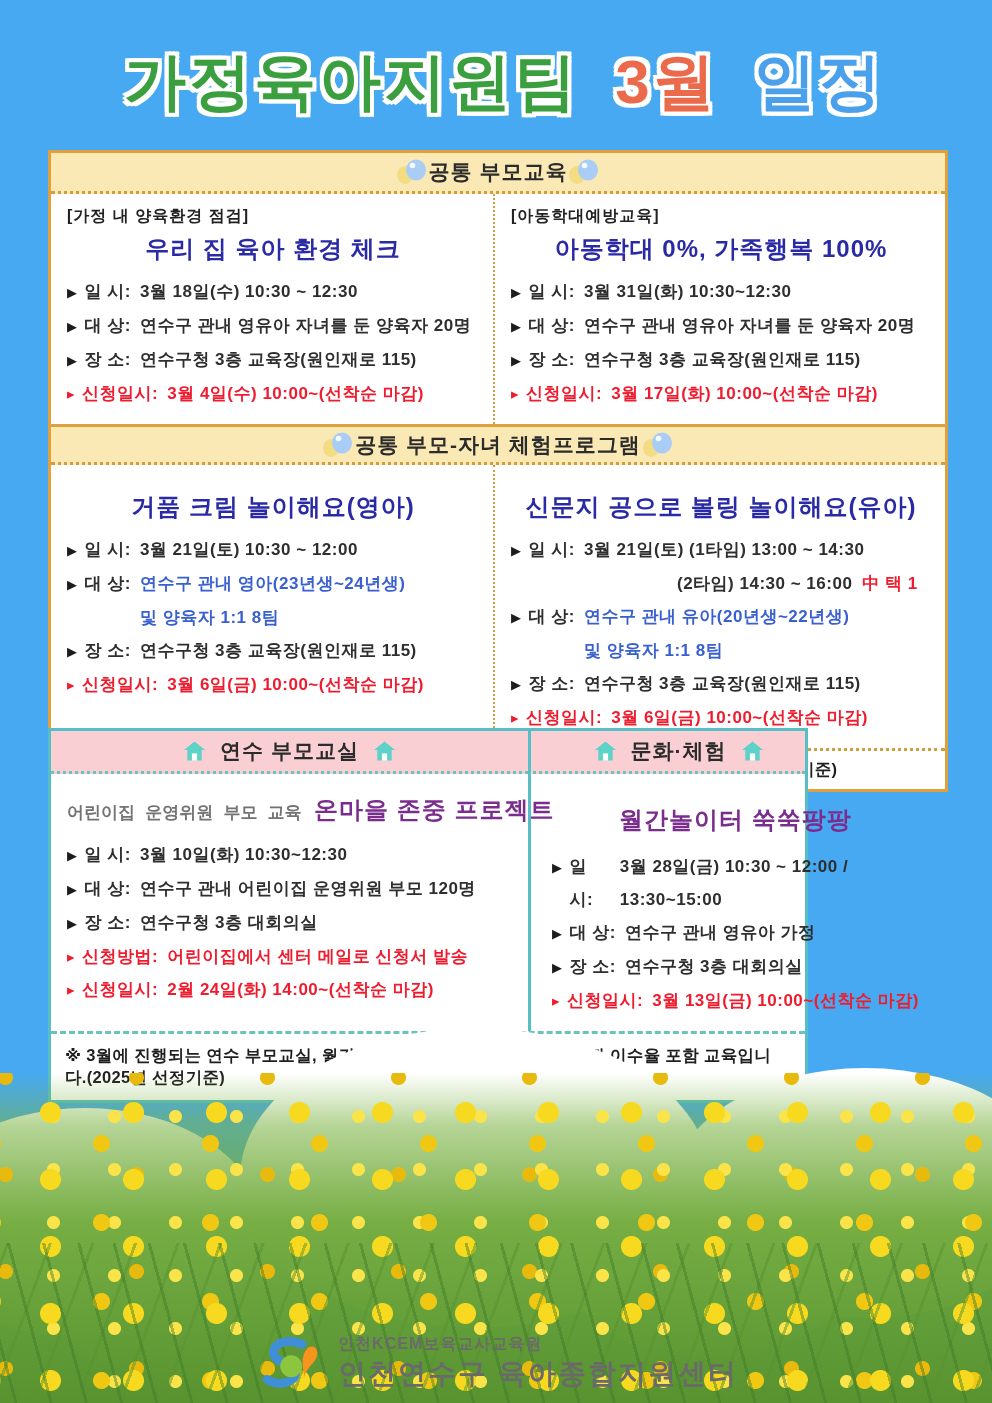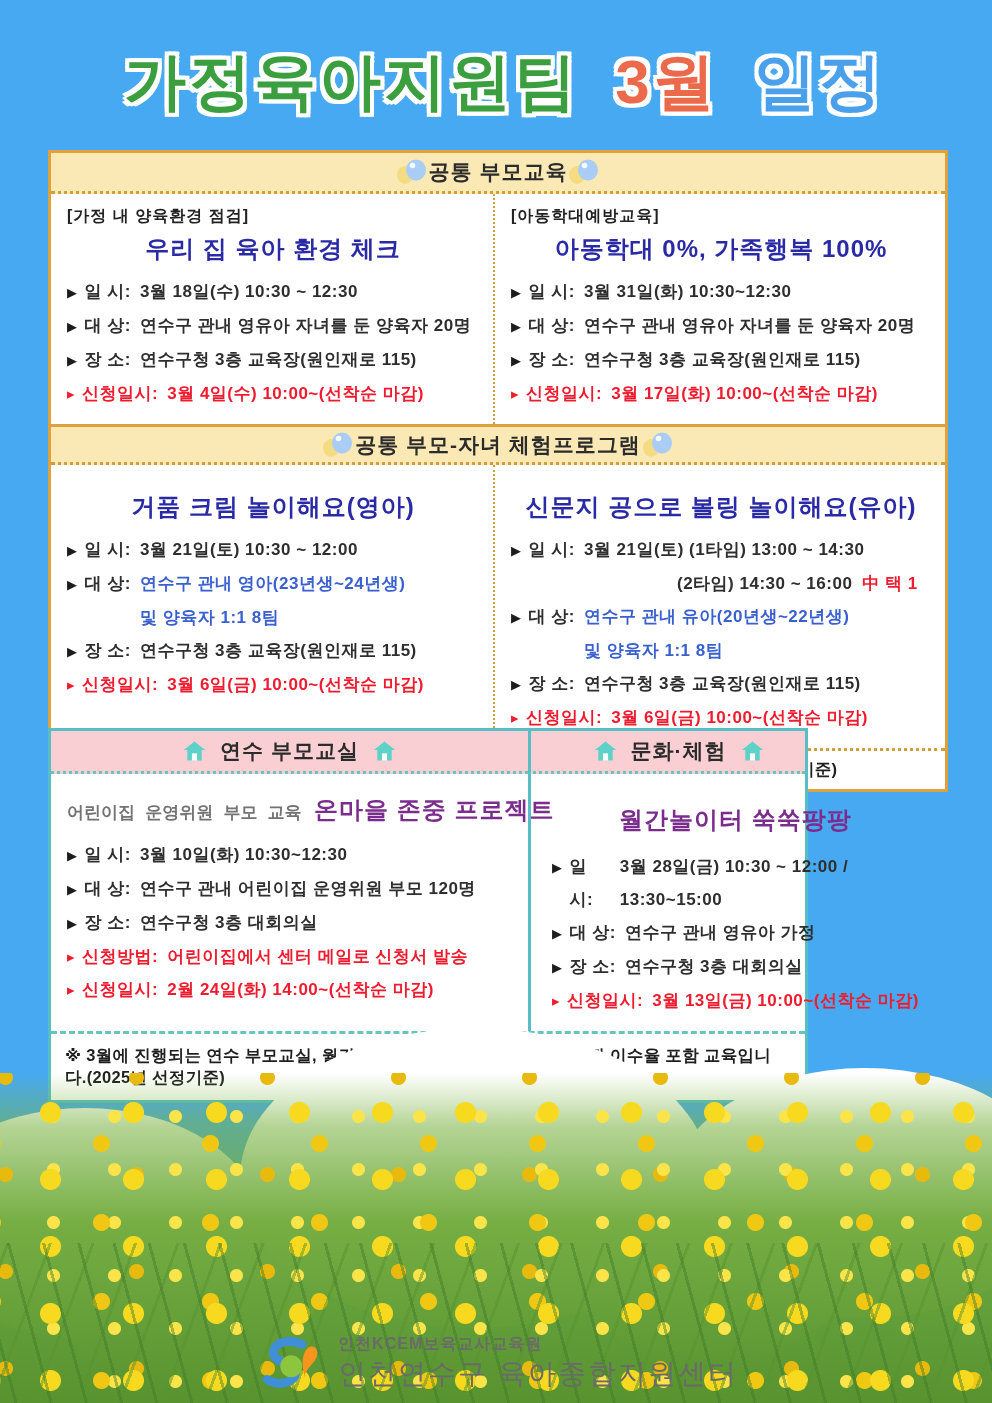--- a/index.html
+++ b/index.html
@@ -107,21 +107,21 @@
     background:
       repeating-linear-gradient(75deg, rgba(62,122,40,0) 0 14px, rgba(62,122,40,0.45) 14px 17px, rgba(62,122,40,0) 17px 34px),
       repeating-linear-gradient(-70deg, rgba(88,147,47,0) 0 18px, rgba(88,147,47,0.5) 18px 21px, rgba(88,147,47,0) 21px 40px);
   }
   .brand {
     position:absolute; left:0; right:0; bottom:10px; z-index:5;
     display:flex; align-items:center; justify-content:center; gap:14px;
   }
   .brand-text { color:#6a6a6a; }
   .brand-small { font-size:16px; font-weight:700; letter-spacing:1px; }
-  .brand-large { font-size:28px; font-weight:400; letter-spacing:2px; }
+  .brand-large { font-size:28px; font-weight:700; letter-spacing:2px; }
 
   .icon { display:inline-flex; align-items:center; }
 </style>
 </head>
 <body>
 
 <div class="poster">
 
   <div class="main-title">
     <span class="t-green">가정육아지원팀</span>

